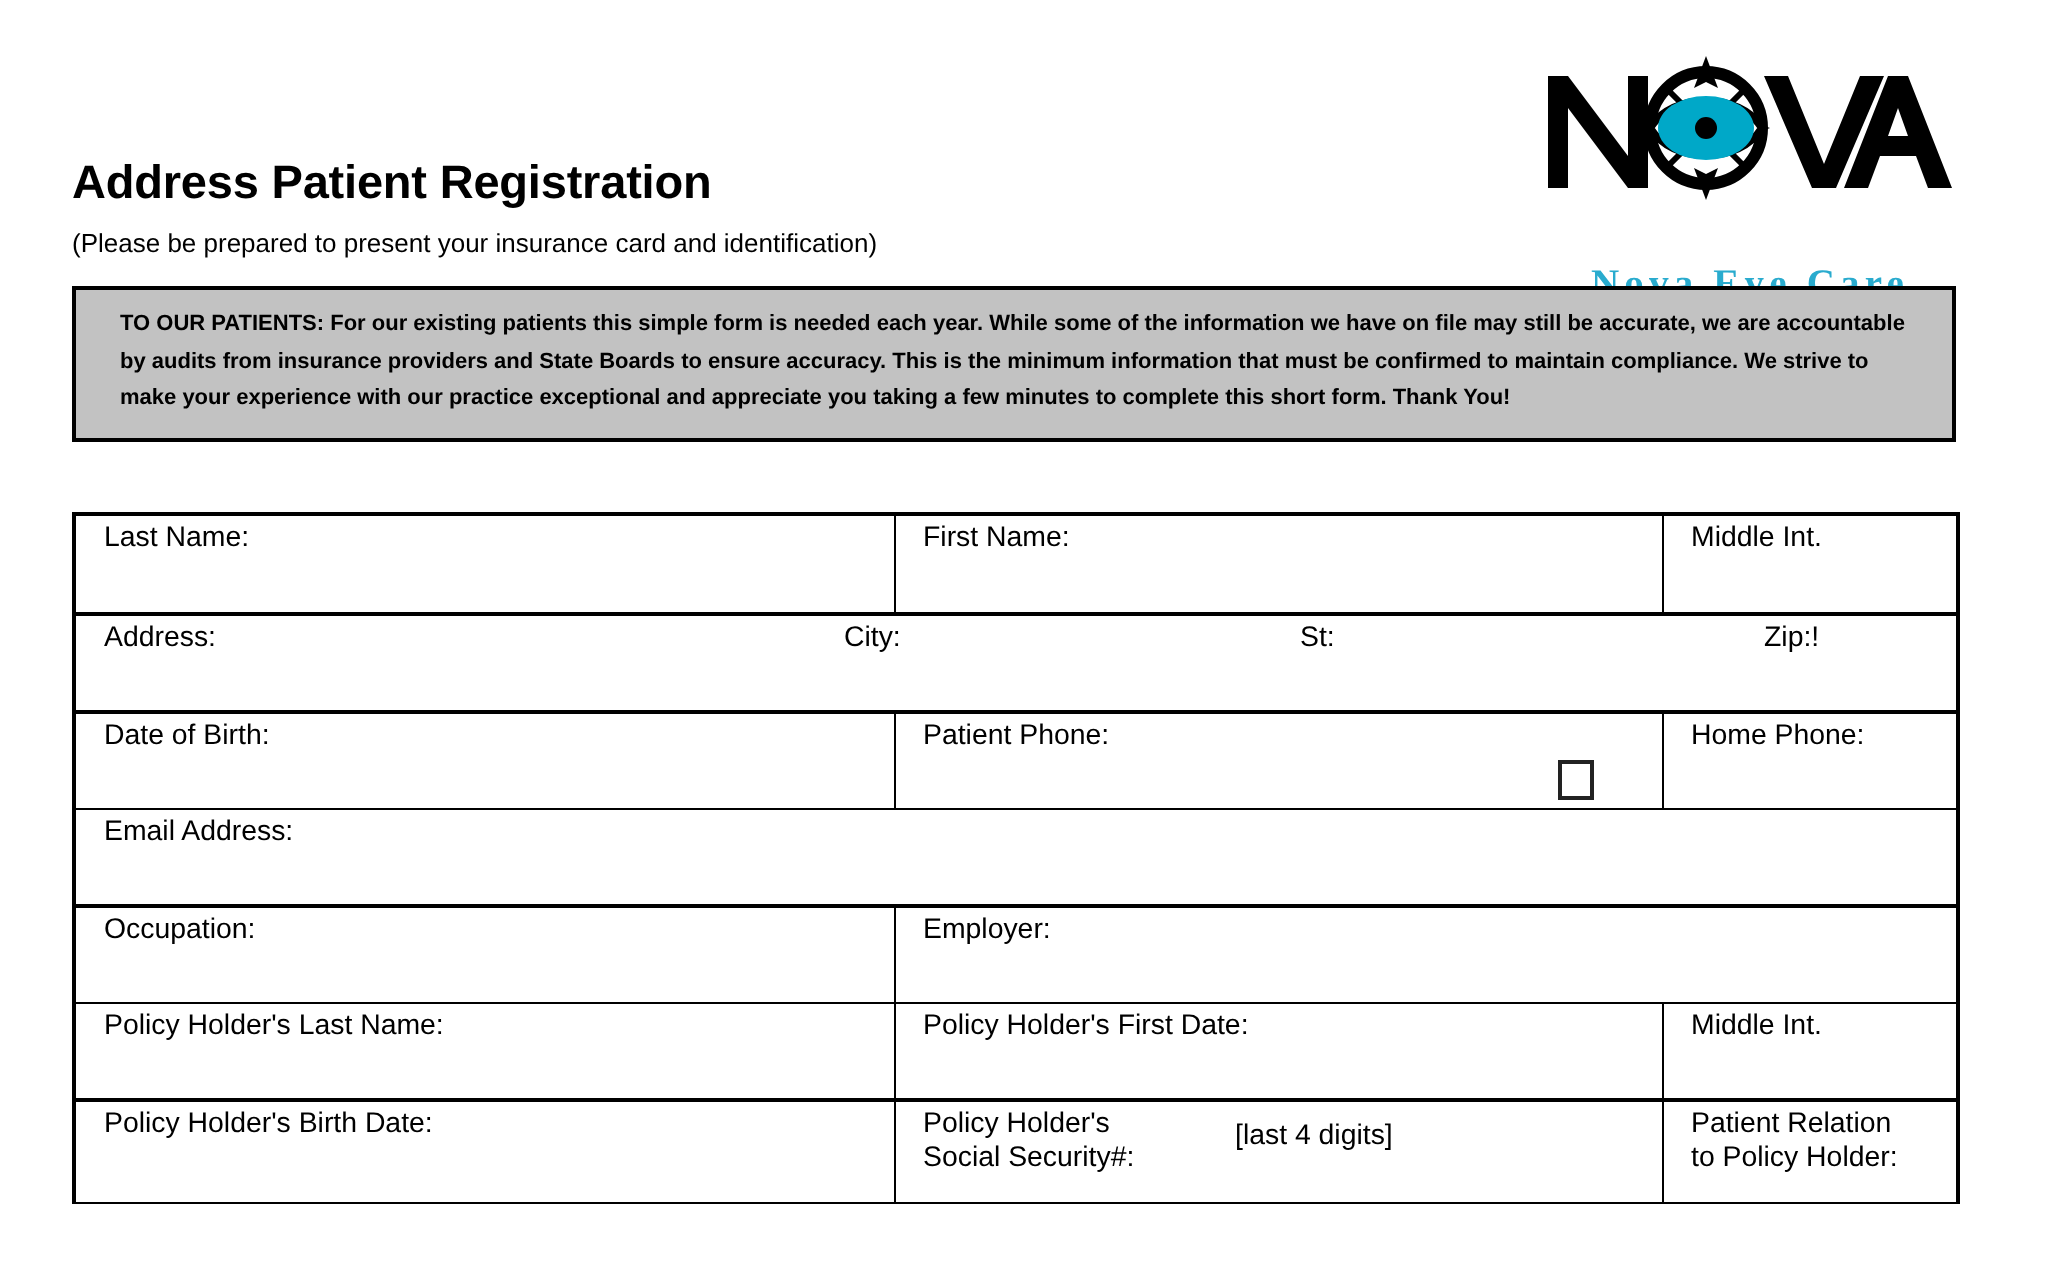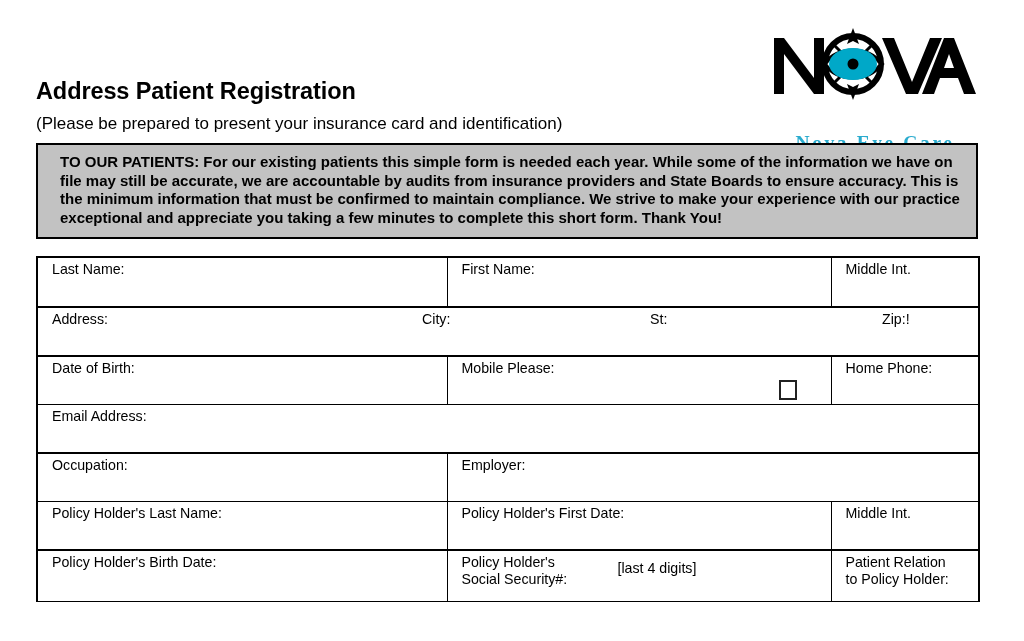--- a/index.html
+++ b/index.html
@@ -38,21 +38,21 @@
   }
   .page-title {
     font-size: 23.5px;
     font-weight: bold;
     letter-spacing: -0.1px;
     line-height: 1;
     margin: 0;
     white-space: nowrap;
   }
   .page-subtitle {
-    font-size: 17px;
+    font-size: 13px;
     font-weight: normal;
     line-height: 1;
     margin: 0;
     padding-top: 11px;
     white-space: nowrap;
   }
 
   
   .logo {
     position: absolute;
@@ -87,21 +87,21 @@
     position: absolute;
     left: 36px;
     top: 143px;
     width: 942px;
     box-sizing: border-box;
     background: #c2c2c2;
     border: 2px solid #000000;
     padding: 8px 14px 10px 22px;
   }
   .notice-text {
-    font-size: 15px;
+    font-size: 11px;
     font-weight: bold;
     line-height: 18.6px;
     margin: 0;
   }
 
   
   .form-table {
     position: absolute;
     left: 36px;
     top: 256px;
@@ -251,21 +251,21 @@
             <span class="fld fld-zip">Zip:!</span>
           </div>
         </td>
       </tr>
 
       <tr class="r-phone">
         <td style="width:304px">
           <span>Date of Birth:</span>
         </td>
         <td style="width:325px">
-          <span>Mobile Please:</span>
+          <span>Patient Phone:</span>
           <span class="checkbox"></span>
         </td>
         <td style="width:313px">
           <span>Home Phone:</span>
         </td>
       </tr>
 
       <tr class="r-email">
         <td colspan="3">
           <span>Email Address:</span>

